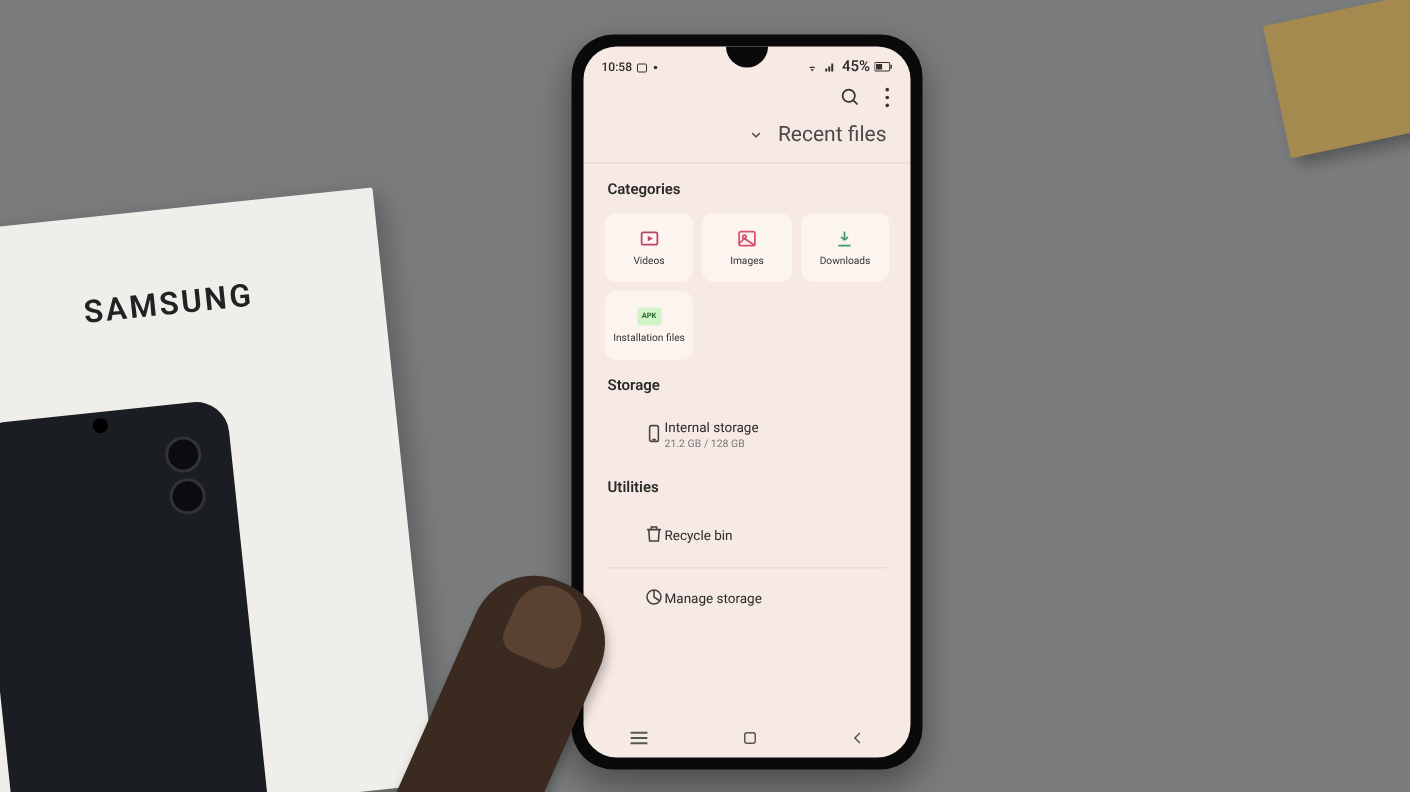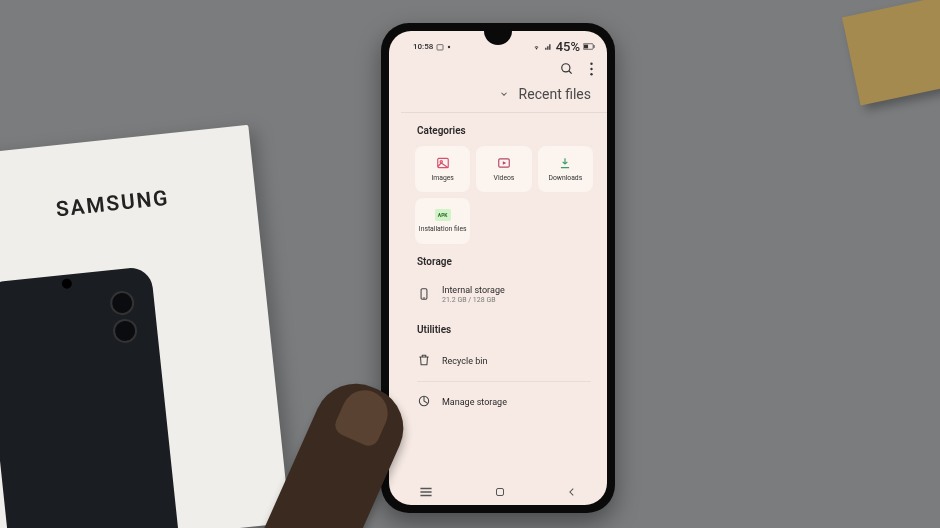--- a/index.html
+++ b/index.html
@@ -120,21 +120,20 @@
   }
   .screen {
     width: 100%;
     height: 100%;
     background: #f7eae4;
     border-radius: 22px;
     position: relative;
     overflow: hidden;
     color: #2a2a2a;
     font-size: 9px;
-    padding-left: 12px;
   }
   .notch {
     position: absolute;
     top: -6px;
     left: 50%;
     transform: translateX(-50%);
     width: 28px;
     height: 20px;
     background: #0a0a0a;
     border-radius: 0 0 14px 14px;
@@ -143,21 +142,21 @@
 
   .status-bar {
     display: flex;
     justify-content: space-between;
     align-items: center;
     padding: 8px 12px 4px;
     font-size: 8px;
     font-weight: 500;
   }
   .status-left, .status-right { display: flex; align-items: center; gap: 3px; }
-  .batt-pct { font-size: 13px; }
+  .batt-pct { font-size: 10px; }
 
   .header-row {
     display: flex;
     justify-content: flex-end;
     align-items: center;
     gap: 16px;
     padding: 4px 14px 6px;
   }
   .header-row svg { display: block; }
 
@@ -195,22 +194,22 @@
     gap: 4px;
     font-size: 6.8px;
     color: #333;
   }
   .cat svg { width: 14px; height: 14px; }
 
   .list-item {
     display: flex;
     align-items: center;
     padding: 8px 16px;
-    gap: 11px;
     position: relative;
+    margin-left: 24px;
   }
   .list-item .icon { width: 14px; flex-shrink: 0; }
   .list-item .txt { display: flex; flex-direction: column; gap: 1px; }
   .list-item .label { font-size: 9px; }
   .list-item .sub { font-size: 7px; color: #7a7a7a; }
   .list-item .more { margin-left: auto; font-size: 12px; color: #555; letter-spacing: -1px; }
   .divider { height: 1px; background: rgba(0,0,0,0.06); margin: 4px 16px; }
 
   .navbar {
     position: absolute;
@@ -296,33 +295,33 @@
     <div class="recent-row">
       <svg width="10" height="10" viewBox="0 0 24 24" fill="none" stroke="#555" stroke-width="2.5">
           <polyline points="6 9 12 15 18 9"></polyline>
         </svg>
       <span>Recent files</span>
     </div>
 
     <div class="section-title">Categories</div>
     <div class="cat-grid">
       <div class="cat">
+        <svg viewBox="0 0 24 24" fill="#b7476a">
+            <rect x="3" y="5" width="18" height="14" rx="2" fill="none" stroke="#b7476a" stroke-width="2"></rect>
+            <polygon points="10,9 16,12 10,15"></polygon>
+          </svg>
+        <span>Videos</span>
+      </div>
+      <div class="cat">
         <svg viewBox="0 0 24 24" fill="none" stroke="#d94f6e" stroke-width="2">
             <rect x="3" y="4" width="18" height="16" rx="2"></rect>
             <circle cx="9" cy="10" r="2"></circle>
             <path d="M3 18l6-6 12 8"></path>
           </svg>
         <span>Images</span>
-      </div>
-      <div class="cat">
-        <svg viewBox="0 0 24 24" fill="#b7476a">
-            <rect x="3" y="5" width="18" height="14" rx="2" fill="none" stroke="#b7476a" stroke-width="2"></rect>
-            <polygon points="10,9 16,12 10,15"></polygon>
-          </svg>
-        <span>Videos</span>
       </div>
       <div class="cat">
         <svg viewBox="0 0 24 24" fill="none" stroke="#3a9d6a" stroke-width="2">
             <path d="M12 4v10m0 0l-4-4m4 4l4-4M5 20h14"></path>
           </svg>
         <span>Downloads</span>
       </div>
       <div class="cat">
         <div class="apk-badge">APK</div>
         <span>Installation files</span>

